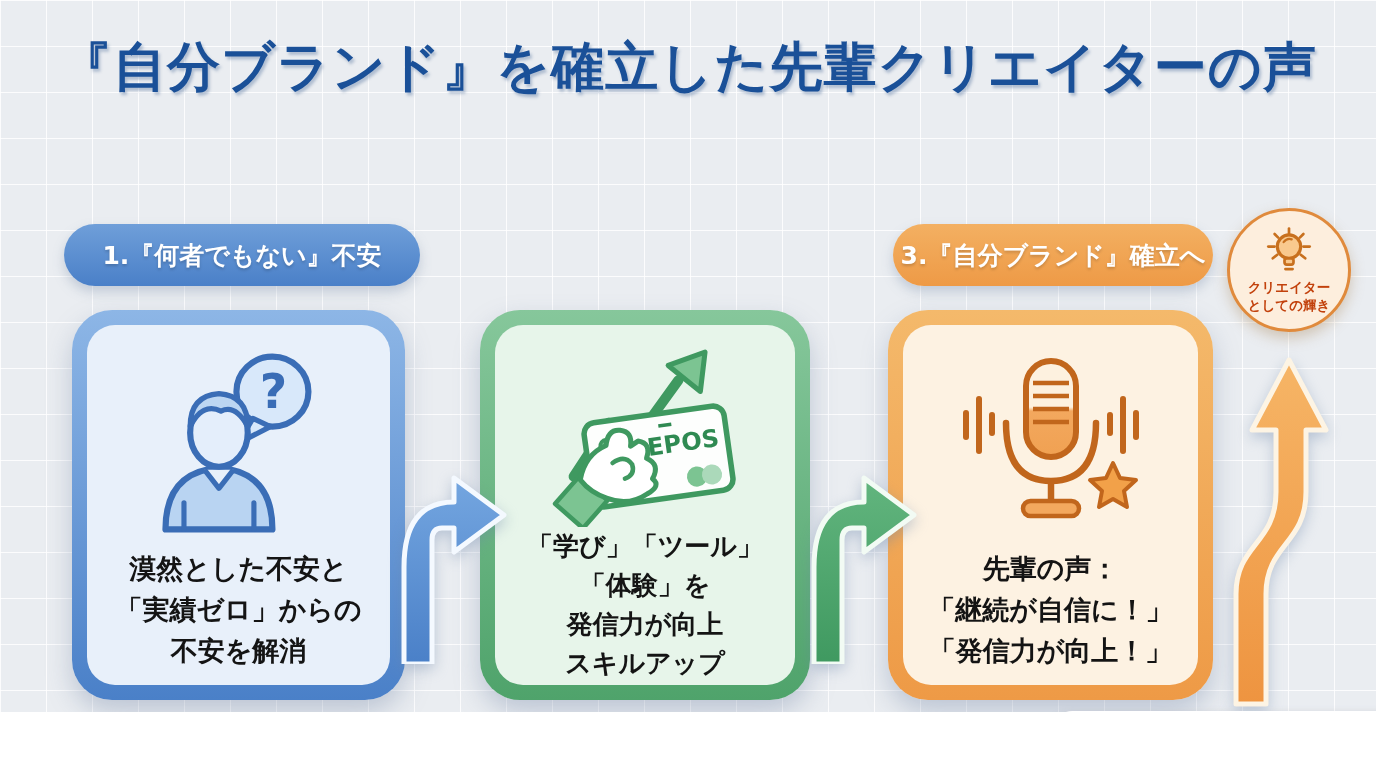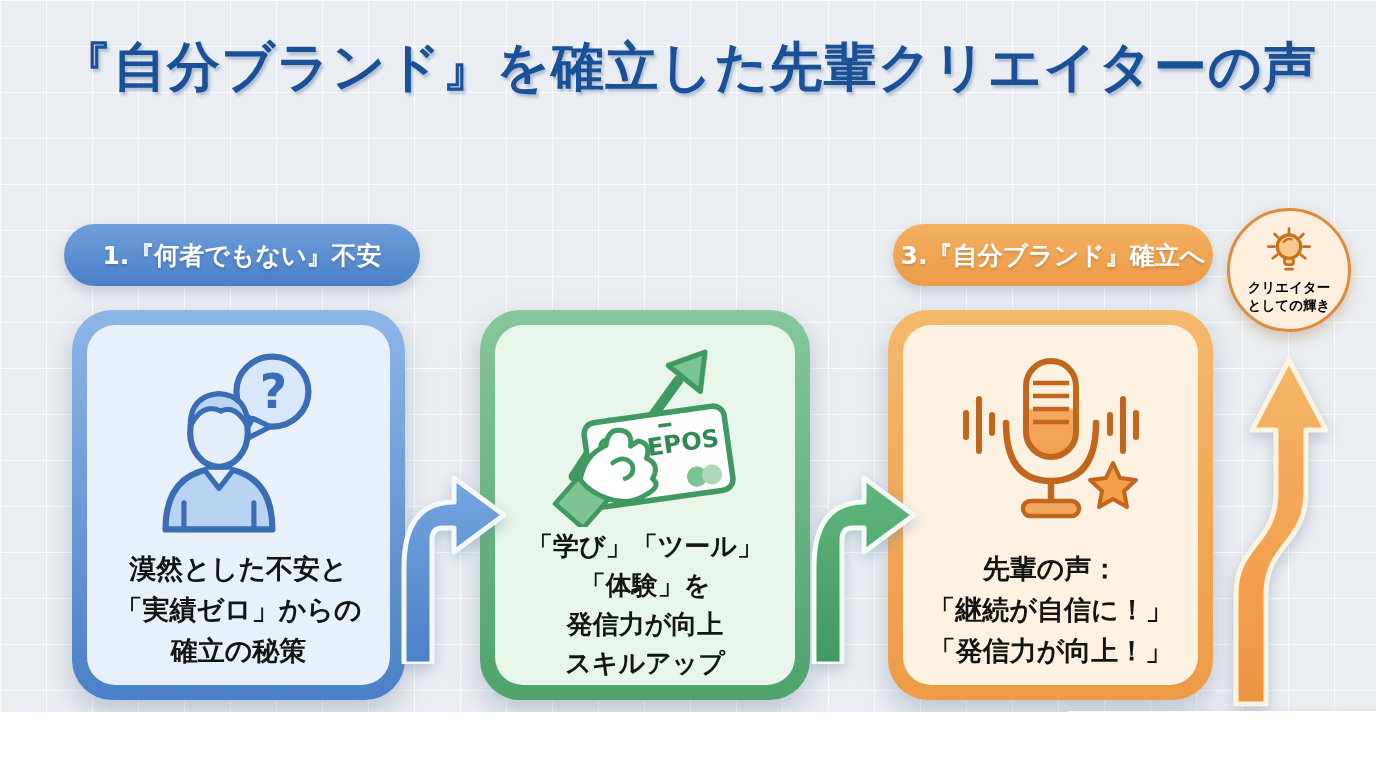--- a/index.html
+++ b/index.html
@@ -65,21 +65,21 @@
   .card-text{flex:1;display:flex;flex-direction:column;align-items:center;justify-content:center;padding-bottom:10px;}
   .card-text div{font-size:27px;font-weight:700;color:#141414;line-height:41px;white-space:nowrap;}
   .card-2 .card-text div{font-size:26px;line-height:39px;}
   .flow-arrow{position:absolute;z-index:5;filter:drop-shadow(0 5px 7px rgba(110,135,170,.4));}
   .goal-circle{
     position:absolute;left:1227px;top:208px;width:124px;height:124px;border-radius:50%;
     background:var(--badge-circle-bg);border:3.5px solid #e08a3c;z-index:6;
     box-shadow:0 6px 14px rgba(160,120,70,.35);
     display:flex;flex-direction:column;align-items:center;justify-content:center;gap:1px;
   }
-  .goal-circle .goal-text{font-size:13.5px;font-weight:700;color:#000000;line-height:17px;white-space:nowrap;}
+  .goal-circle .goal-text{font-size:13.5px;font-weight:700;color:#c2410c;line-height:17px;white-space:nowrap;}
   .cta-pill{
     position:absolute;left:1050px;top:711px;height:45px;border-radius:23px;
     background:#ffffff;z-index:6;border:none;cursor:pointer;
     display:flex;align-items:center;gap:11px;padding:0 22px 0 6px;
     box-shadow:0 4px 10px rgba(140,140,150,.45);
   }
   .cta-circle{
     width:35px;height:35px;border-radius:50%;flex:0 0 auto;
     background:linear-gradient(180deg,#f5a95e,var(--cta-orange));
     display:flex;align-items:center;justify-content:center;
@@ -108,21 +108,21 @@
           <polyline points="54,118 68,136 82,118" fill="#e8f0fa" stroke="#3a6db6" stroke-width="5" stroke-linejoin="round"></polyline>
           <line x1="34" y1="150" x2="34" y2="176" stroke="#3a6db6" stroke-width="5" stroke-linecap="round"></line>
           <line x1="102" y1="150" x2="102" y2="176" stroke="#3a6db6" stroke-width="5" stroke-linecap="round"></line>
           <ellipse cx="68" cy="82" rx="28" ry="33" fill="#e4eefb" stroke="#3a6db6" stroke-width="6"></ellipse>
           <path d="M40 76 Q40 46 68 44 Q96 46 96 76 Q84 54 70 61 Q52 52 40 76 Z" fill="#bcd6f2" stroke="#3a6db6" stroke-width="5" stroke-linejoin="round"></path>
         </svg>
       </div>
       <div class="card-text">
         <div>漠然とした不安と</div>
         <div>「実績ゼロ」からの</div>
-        <div>確立の秘策</div>
+        <div>不安を解消</div>
       </div>
     </div>
   </div>
 
   <div class="card-outer card-2">
     <div class="card-inner">
       <div class="icon-wrap">
         <svg width="212" height="188" viewBox="0 0 210 186">
           <g transform="rotate(-8 105 100)">
             <polyline points="30,126 72,78 94,100 146,46" fill="none" stroke="#3f9960" stroke-width="10" stroke-linecap="round" stroke-linejoin="round"></polyline>

